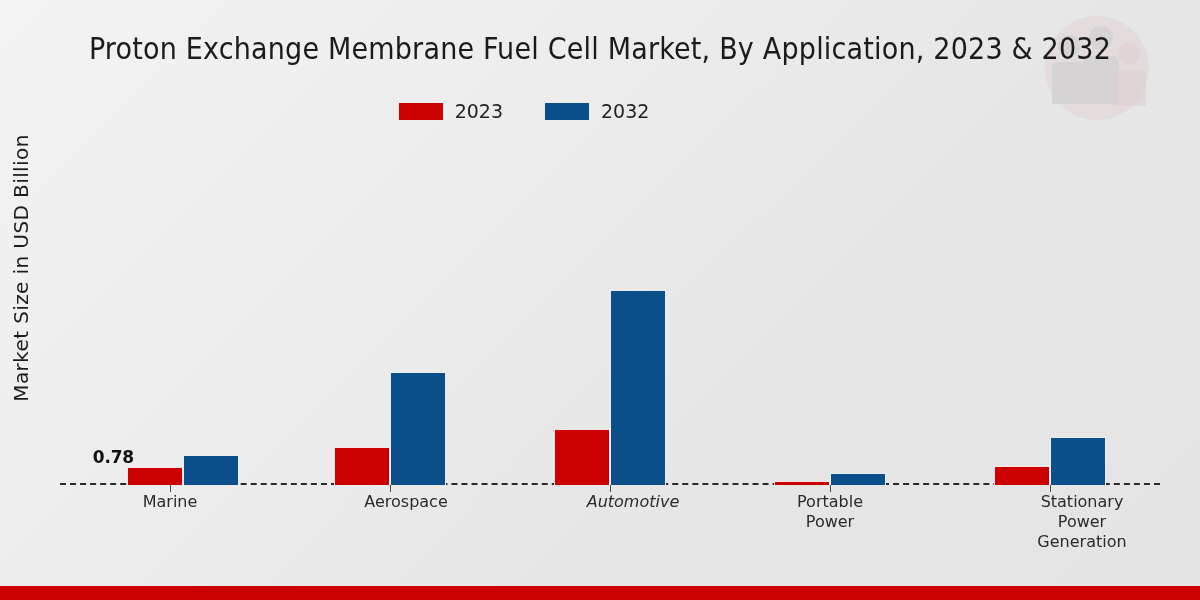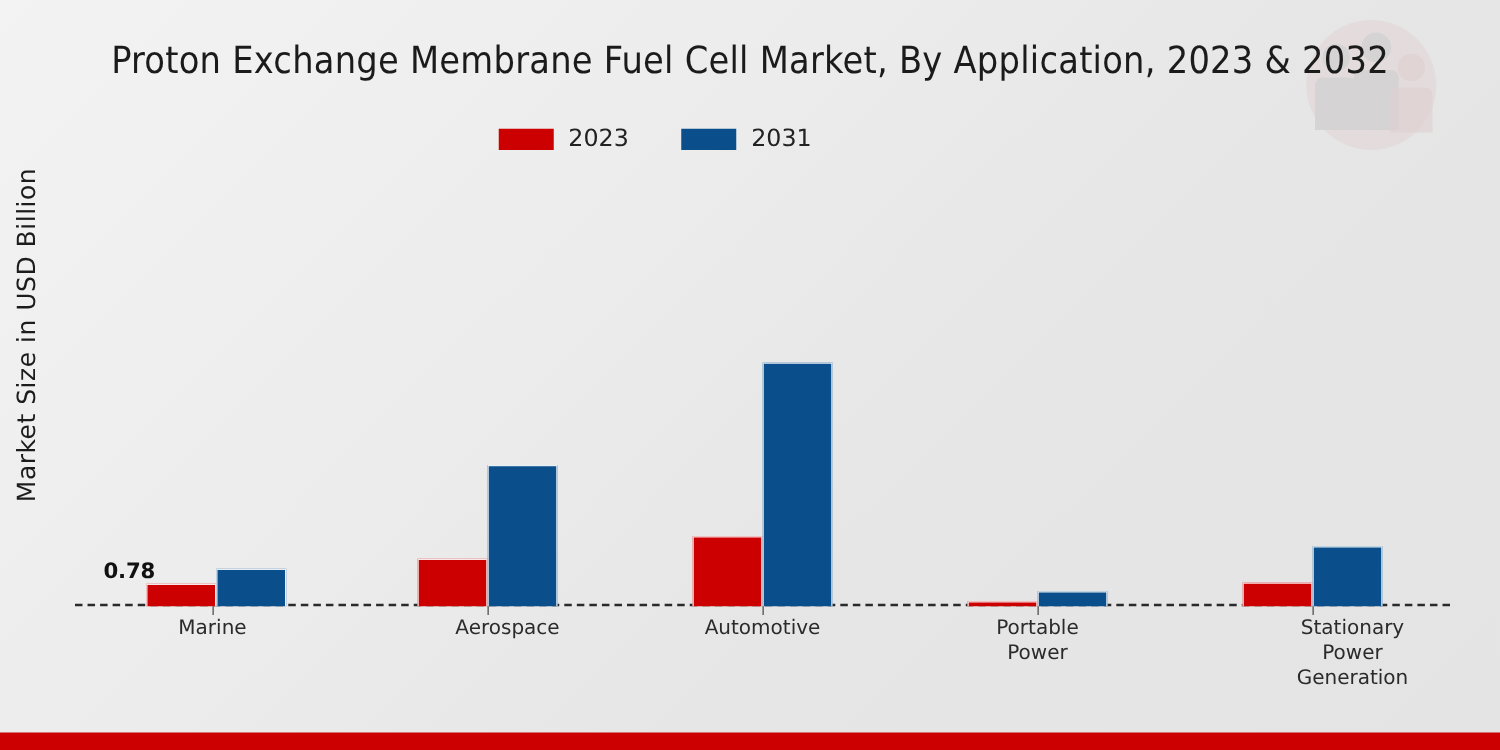--- a/index.html
+++ b/index.html
@@ -201,32 +201,32 @@
 
   <div id="chart-title">Proton Exchange Membrane Fuel Cell Market, By Application, 2023 &amp; 2032</div>
 
   <div id="legend">
     <div class="legend-item">
       <span class="legend-swatch" style="background:#cc0000"></span>
       <span class="legend-label">2023</span>
     </div>
     <div class="legend-item">
       <span class="legend-swatch" style="background:#0a4f8c"></span>
-      <span class="legend-label">2031</span>
+      <span class="legend-label">2032</span>
     </div>
   </div>
 
   <div id="y-axis-title">
     <span>Market Size in USD Billion</span>
   </div>
 
   <div id="plot">
     <div id="baseline"></div>
     <div id="bar-groups">
-        <div class="group" style="left: 57px; width: 112px;">
+        <div class="group" style="left: 67px; width: 112px;">
           <div class="bar series-0" style="height: 18px; background: rgb(204, 0, 0);">
             <span class="bar-value">0.78</span>
           </div>
           <div class="bar series-1" style="height: 30px; background: rgb(10, 79, 140);"></div>
         </div>
         <div class="group" style="left: 274px; width: 112px;">
           <div class="bar series-0" style="height: 38px; background: rgb(204, 0, 0);"></div>
           <div class="bar series-1" style="height: 113px; background: rgb(10, 79, 140);"></div>
         </div>
         <div class="group" style="left: 494px; width: 112px;">
@@ -243,21 +243,21 @@
         </div>
       </div>
   </div>
 
   <div id="tick-labels">
       <div class="tick-mark" style="left: 170px;"></div>
       <div class="tick-label" style="left: 60px; width: 220px;">Marine</div>
       <div class="tick-mark" style="left: 390px;"></div>
       <div class="tick-label" style="left: 296px; width: 220px;">Aerospace</div>
       <div class="tick-mark" style="left: 610px;"></div>
-      <div class="tick-label" style="left: 500px; width: 220px;">Automotive</div>
+      <div class="tick-label" style="left: 523px; width: 220px; font-style: italic;">Automotive</div>
       <div class="tick-mark" style="left: 830px;"></div>
       <div class="tick-label" style="left: 720px; width: 220px;">Portable
 Power</div>
       <div class="tick-mark" style="left: 1050px;"></div>
       <div class="tick-label" style="left: 972px; width: 220px;">Stationary
 Power
 Generation</div>
     </div>
 
   <div id="footer-bar"></div>

